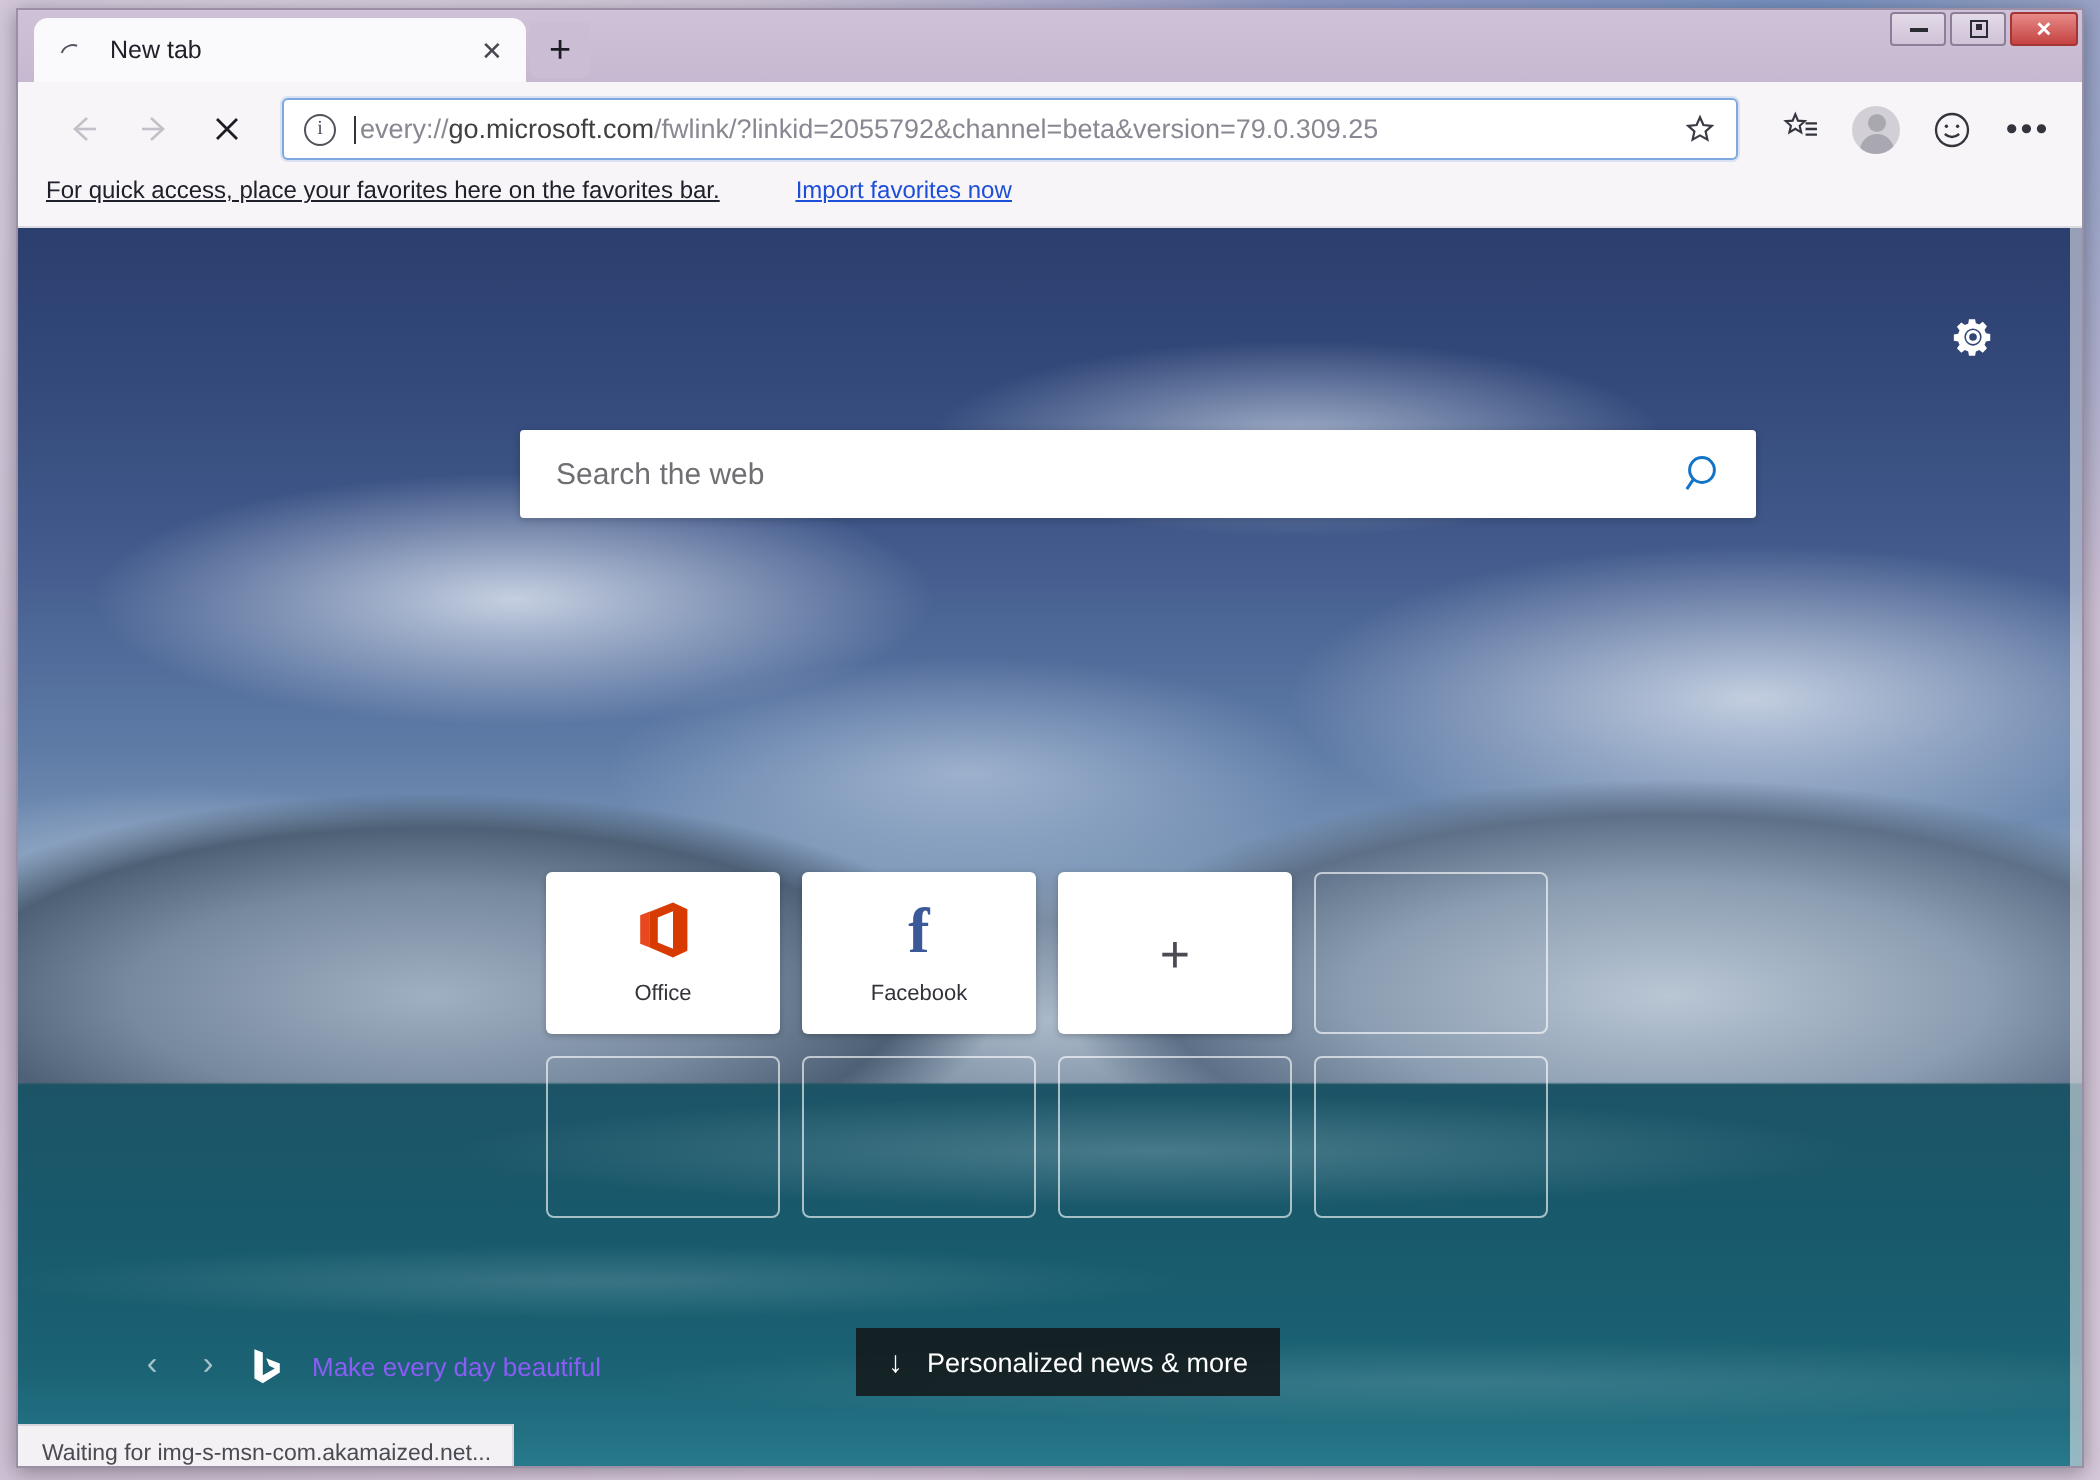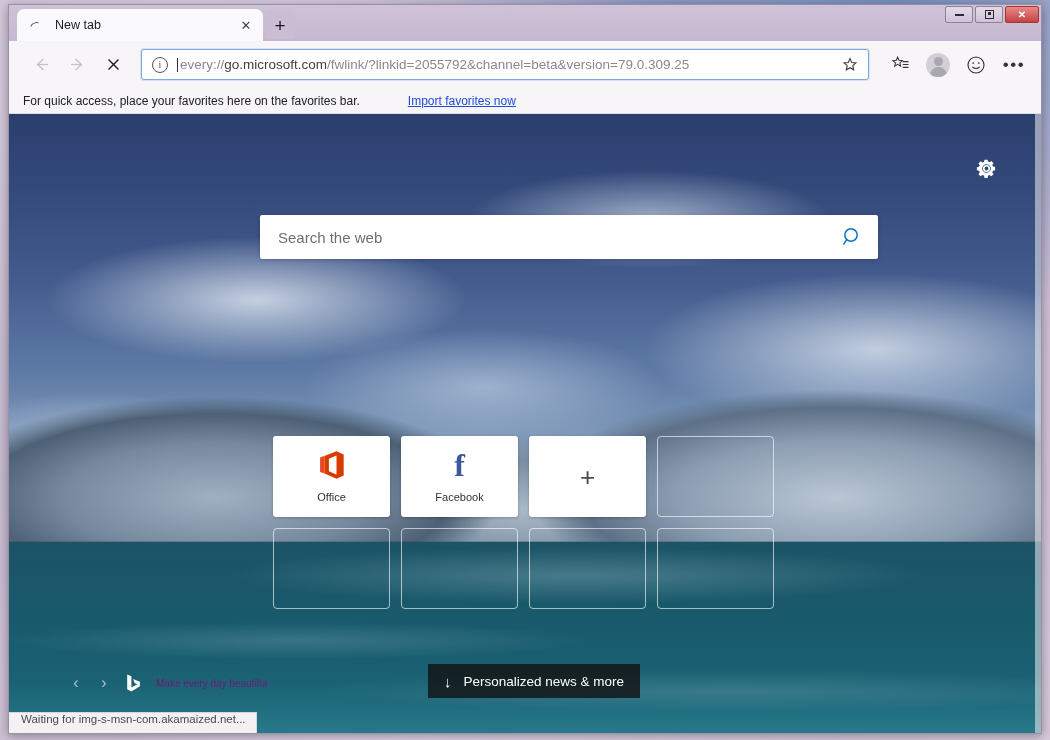--- a/index.html
+++ b/index.html
@@ -199,27 +199,27 @@
     content:""; position:absolute; left:3.5px; top:14.5px;
     width:17px;height:14px;border-radius:9px 9px 0 0;background:#a9a7b0;
   }
   .dots { font-size: 17px; letter-spacing: 1.5px; line-height: 1; color:#34343d;}
 
   
   .favbar {
     height: 26px;
     background: #f7f5f8;
     display: flex;
-    align-items: center;
     padding-left: 14px;
     font-size: 12px;
     color: #20202a;
-    gap: 16px;
+    gap: 6px;
     border-bottom: 1px solid #dedce3;
     flex: none;
+    text-decoration: underline;
   }
   .favbar a { color: #1d4ed8; text-decoration: underline; padding-left: 32px; }
 
   
   .ntp {
     position: relative;
     flex: 1;
     overflow: hidden;
   }
   .bg {
@@ -329,21 +329,21 @@
   .chev {
     width: 18px; height: 24px;
     display: flex; align-items: center; justify-content: center;
     color: rgba(255,255,255,.62);
   }
   .bing-logo {
     width: 17px; height: 20px;
     display: flex; align-items: center; justify-content: center;
     margin-left: 2px;
   }
-  .bing-caption { font-size: 10px; color: #701a75; margin-left: 4px; }
+  .bing-caption { font-size: 13px; color: #8b5cf6; margin-left: 4px; }
 
   .news-btn {
     position: absolute;
     left: 419px; bottom: 35px;
     width: 212px; height: 34px;
     background: rgba(18,18,20,.82);
     display: flex;
     align-items: center;
     justify-content: center;
     gap: 12px;
@@ -356,21 +356,21 @@
   .statusbar {
     position: absolute;
     left: 0; bottom: 0;
     height: 21px;
     min-width: 180px;
     max-width: 60%;
     background: #f3f1f4;
     border-top: 1px solid #d8d5dc;
     border-right: 1px solid #d8d5dc;
     display: flex;
-    align-items: flex-start;
+    align-items: flex-end;
     padding: 0 10px 0 12px;
     font-size: 11.5px;
     color: #4b4a52;
     white-space: nowrap;
   }
 
   
   .scroll-gutter {
     position: absolute;
     right: 0; top: 0; bottom: 0;

